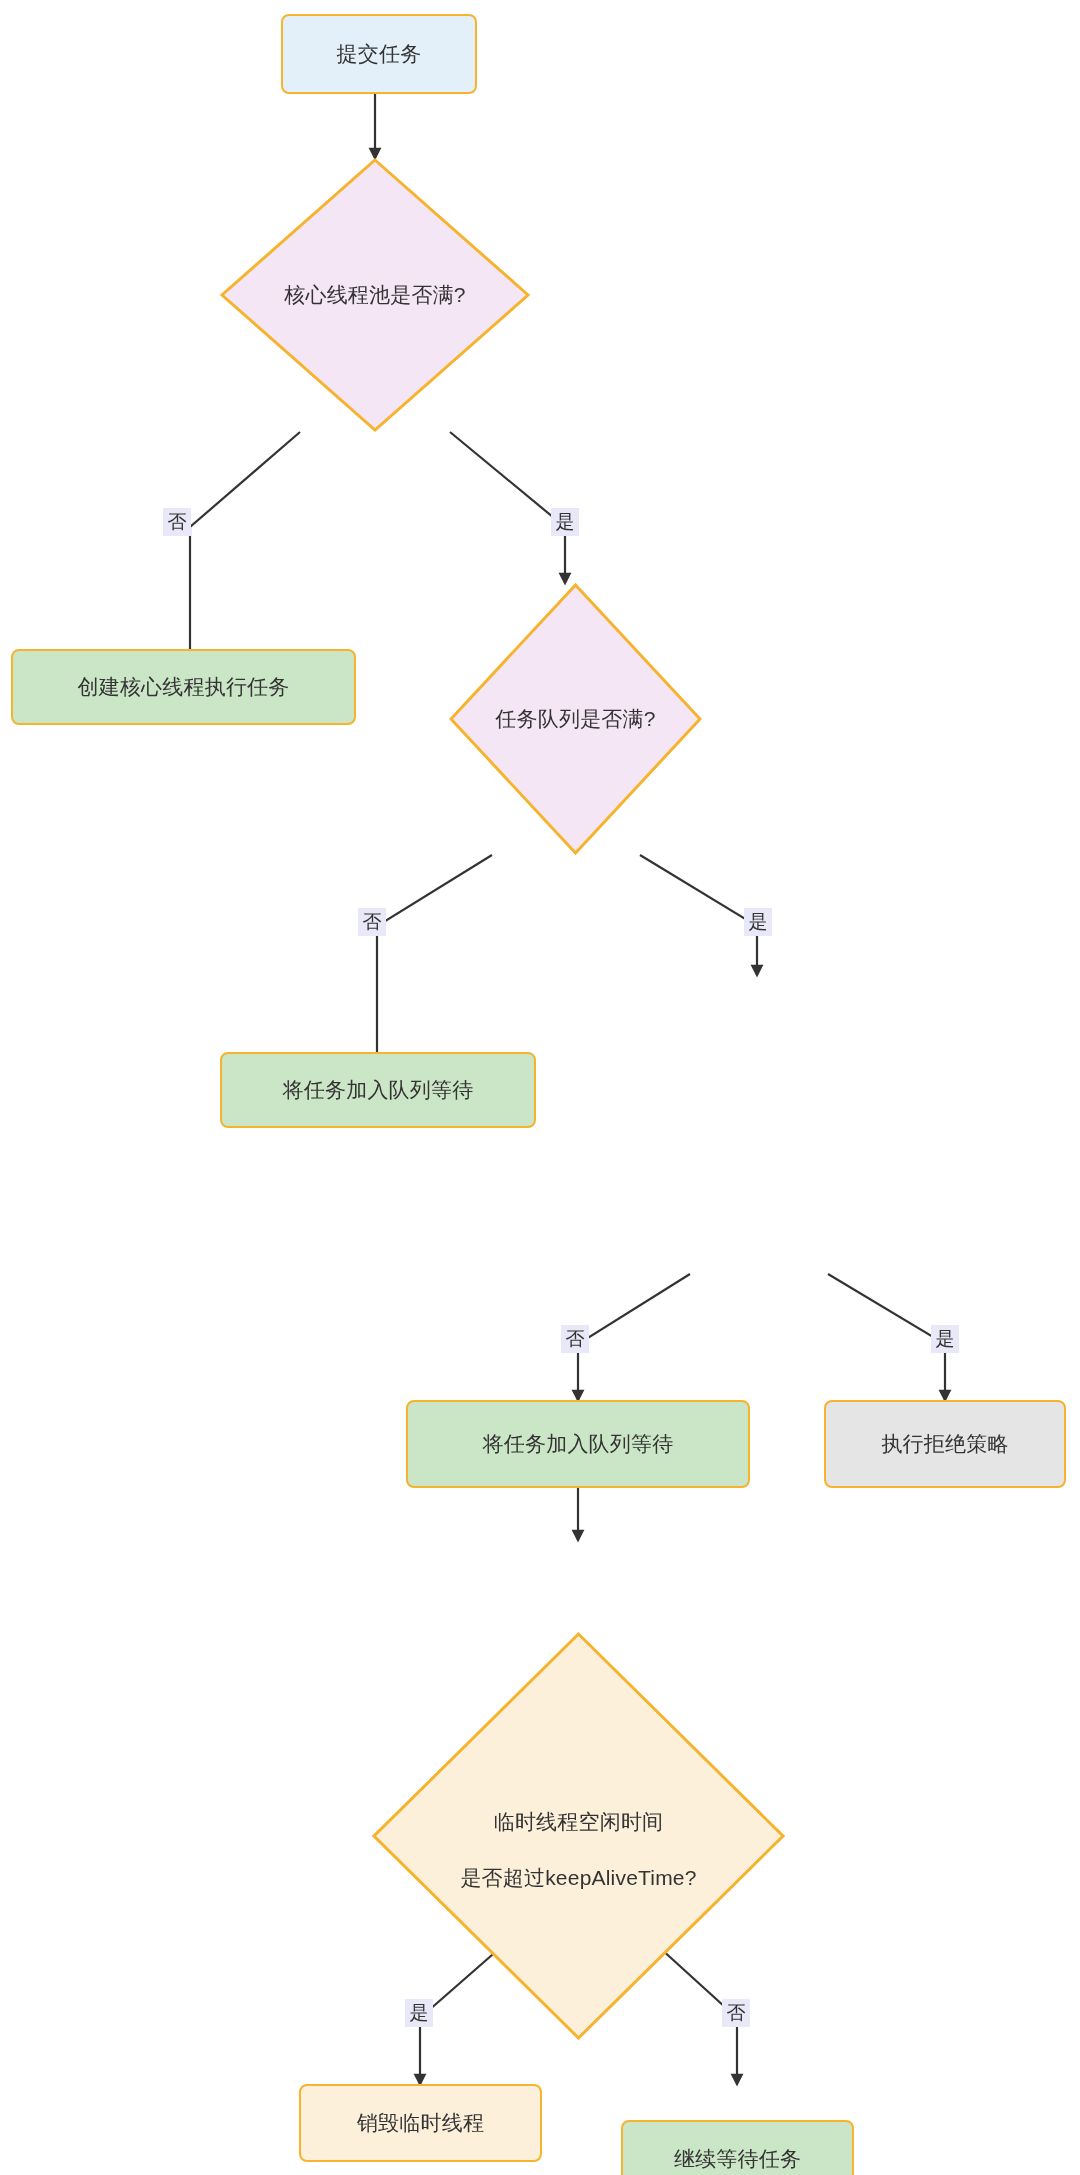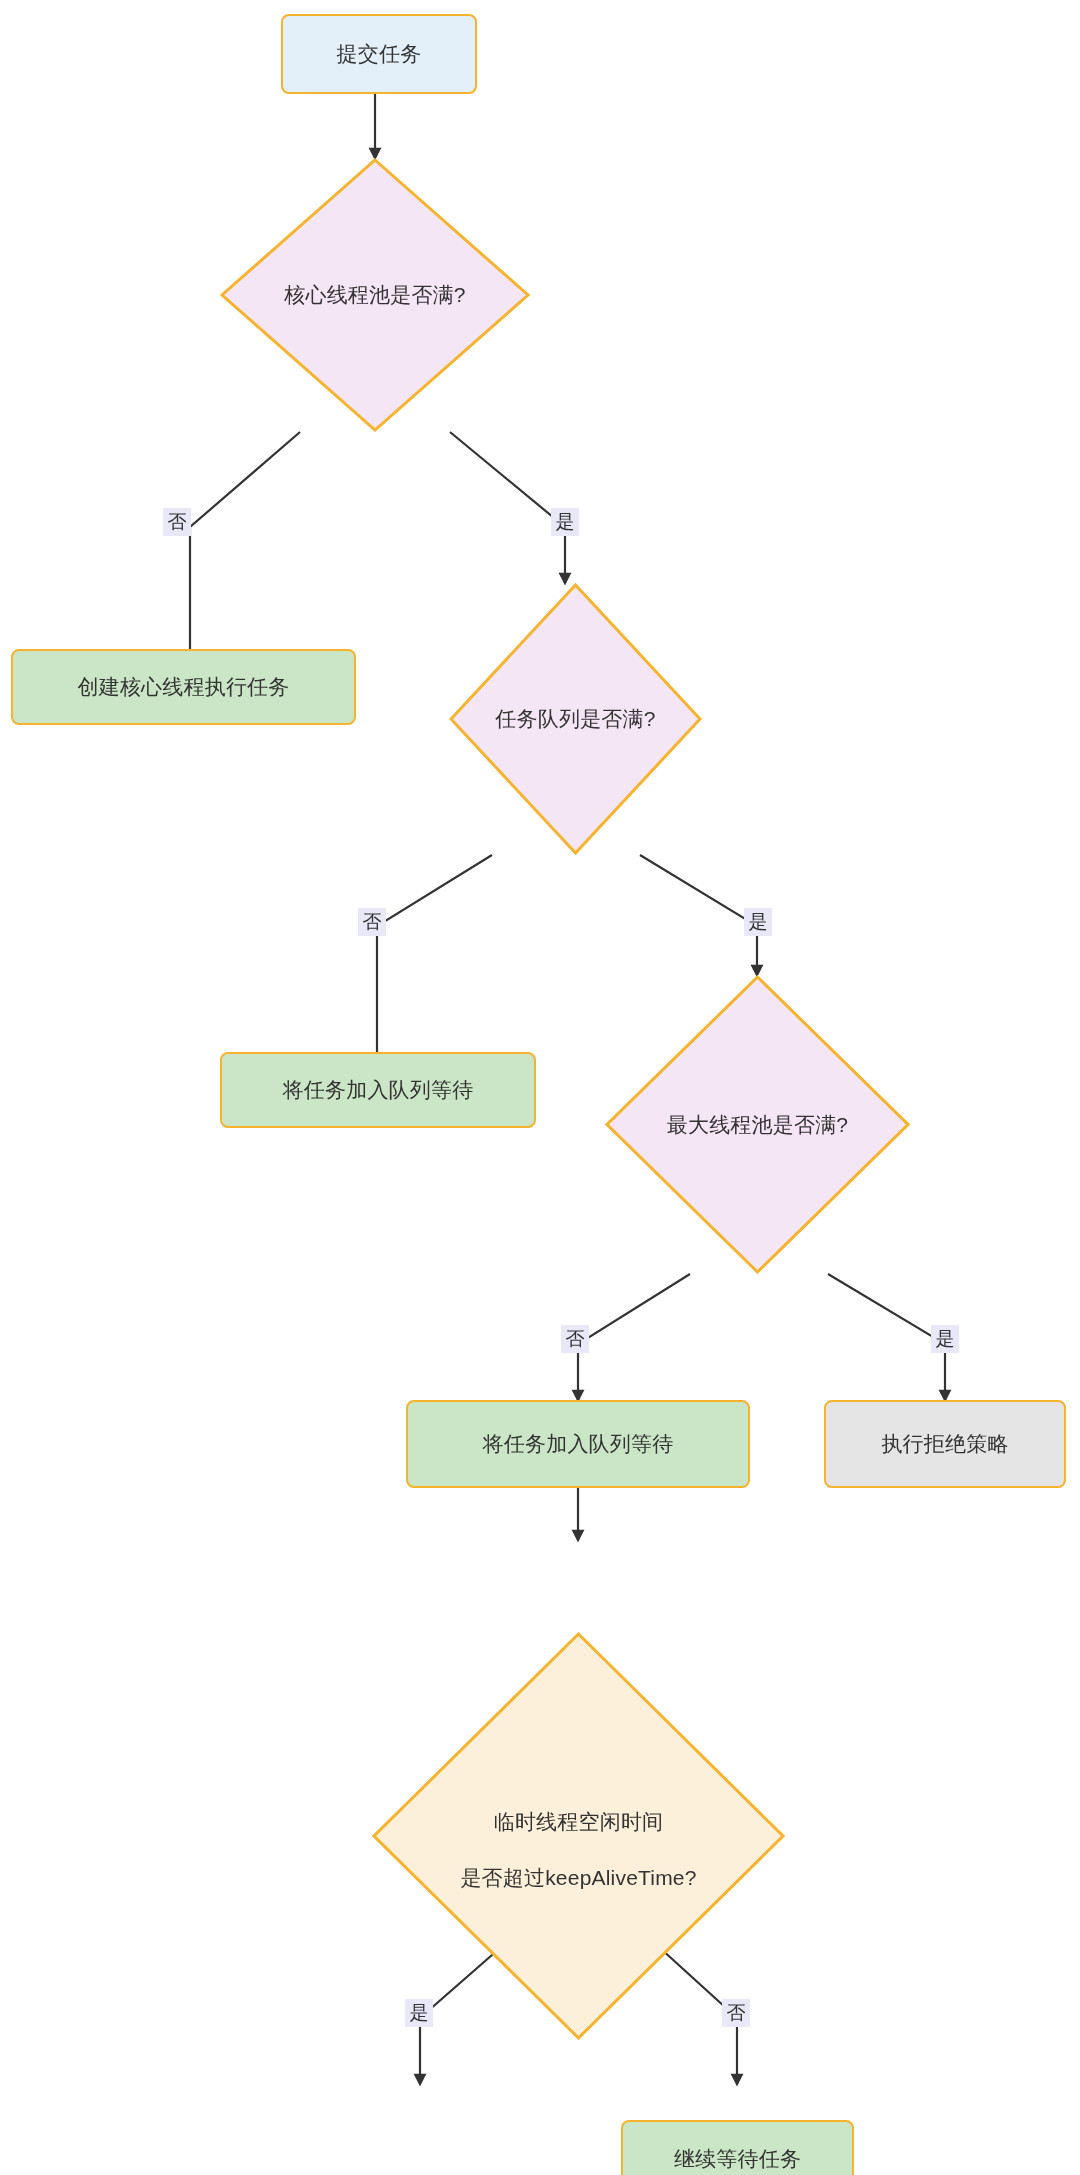--- a/index.html
+++ b/index.html
@@ -131,45 +131,42 @@
     <svg class="dshape" viewBox="0 0 253 272" preserveAspectRatio="none">
       <polygon points="126.5,2 251,136 126.5,270 2,136" fill="#f5e6f5" stroke="#f5b32e" stroke-width="3"></polygon>
     </svg>
     <span class="dlabel">任务队列是否满?</span>
   </div>
 
   <div class="node rect fill-green" style="left:220px; top:1052px; width:316px; height:76px;">
     <span>将任务加入队列等待</span>
   </div>
 
-  <div class="node diamond" style="left:605px; top:975px; width:305px; height:299px;">
-    <svg class="dshape" viewBox="0 0 305 299" preserveAspectRatio="none">
-      <polygon points="152.5,2 303,149.5 152.5,297 2,149.5" fill="#f5e6f5" stroke="#f5b32e" stroke-width="3"></polygon>
-    </svg>
-    <span class="dlabel">最大线程池是否满?</span>
-  </div>
 
   <div class="node rect fill-green" style="left:406px; top:1400px; width:344px; height:88px;">
     <span>将任务加入队列等待</span>
   </div>
 
   <div class="node rect fill-pink" style="left:824px; top:1400px; width:242px; height:88px;">
     <span>执行拒绝策略</span>
   </div>
 
   <div class="node diamond" style="left:372px; top:1632px; width:413px; height:408px;">
     <svg class="dshape" viewBox="0 0 413 408" preserveAspectRatio="none">
       <polygon points="206.5,2 411,204 206.5,406 2,204" fill="#fdf0db" stroke="#f5b32e" stroke-width="3"></polygon>
     </svg>
     <span class="dlabel">
       <span>临时线程空闲时间</span><br>
       <span>是否超过keepAliveTime?</span>
     </span>
   </div>
 
+  <div class="node rect fill-cream" style="left:299px; top:2084px; width:243px; height:78px;">
+    <span>销毁临时线程</span>
+  </div>
 
   <div class="node rect fill-green" style="left:621px; top:2084px; width:233px; height:78px;margin-top:36px;">
     <span>继续等待任务</span>
   </div>
 
   <div class="edge-label" style="left:163px; top:508px; width:28px;">否</div>
 
   <div class="edge-label" style="left:551px; top:508px; width:28px;">是</div>
 
   <div class="edge-label" style="left:358px; top:908px; width:28px;">否</div>

